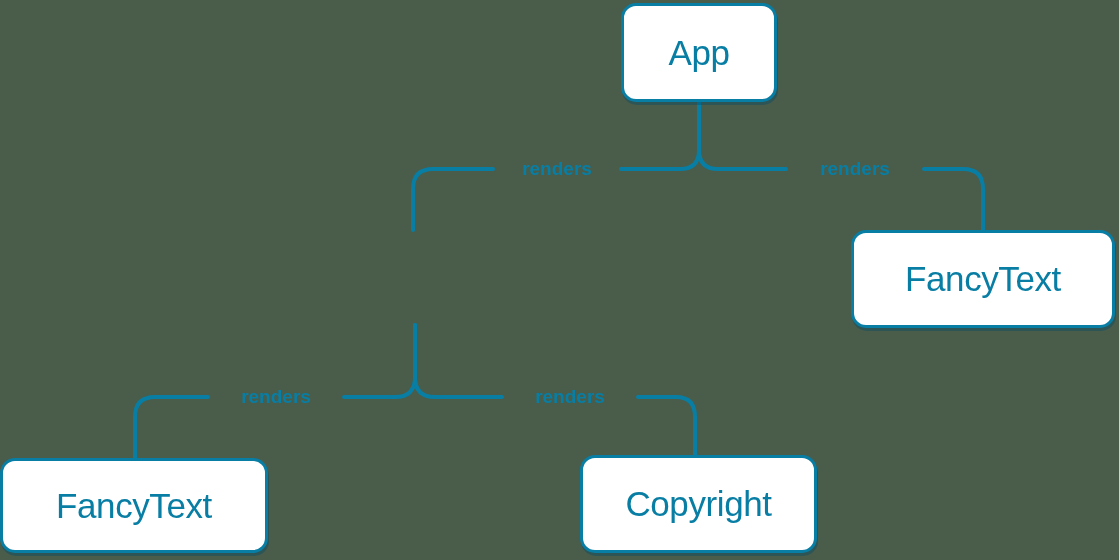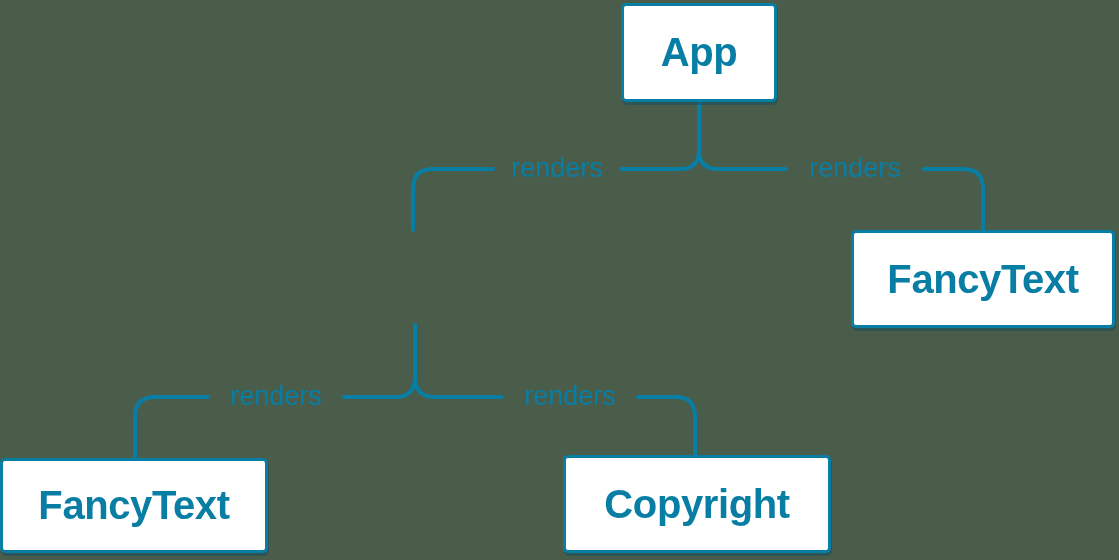--- a/index.html
+++ b/index.html
@@ -27,42 +27,42 @@
     fill: none;
     stroke: var(--accent, #087ea4);
     stroke-width: 4;
     stroke-linecap: round;
   }
   .node {
     position: absolute;
     box-sizing: border-box;
     background: var(--node-fill, #ffffff);
     border: 3.5px solid var(--accent, #087ea4);
-    border-radius: 5px;
+    border-radius: 15px;
     color: var(--accent, #087ea4);
     display: flex;
     align-items: center;
     justify-content: center;
-    font-size: 40px;
-    font-weight: 700;
+    font-size: 35px;
+    font-weight: 400;
     letter-spacing: -0.4px;
     box-shadow: 1px 3px 0 rgba(11, 77, 102, 0.45);
     white-space: nowrap;
   }
   .node-app        { left: 621px; top: 3px;   width: 156px; height: 99px; }
   .node-ig         { left: 197px; top: 228px; width: 460px; height: 98px; }
   .node-ft-right   { left: 851px; top: 230px; width: 264px; height: 98px; }
   .node-ft-left    { left: 0px;   top: 458px; width: 268px; height: 95px; }
-  .node-copyright  { left: 563px; top: 455px; width: 268px; height: 98px; }
+  .node-copyright  { left: 580px; top: 455px; width: 237px; height: 98px; }
   .edge-label {
     position: absolute;
     transform: translate(-50%, -50%);
     color: var(--accent, #087ea4);
-    font-size: 27px;
-    font-weight: 400;
+    font-size: 19px;
+    font-weight: 700;
     white-space: nowrap;
     line-height: 1;
   }
   .edge-label-top-left     { left: 557px; top: 168px; }
   .edge-label-top-right    { left: 855px; top: 168px; }
   .edge-label-bottom-left  { left: 276px; top: 396px; }
   .edge-label-bottom-right { left: 570px; top: 396px; }
 </style>
 </head>
 <body>

